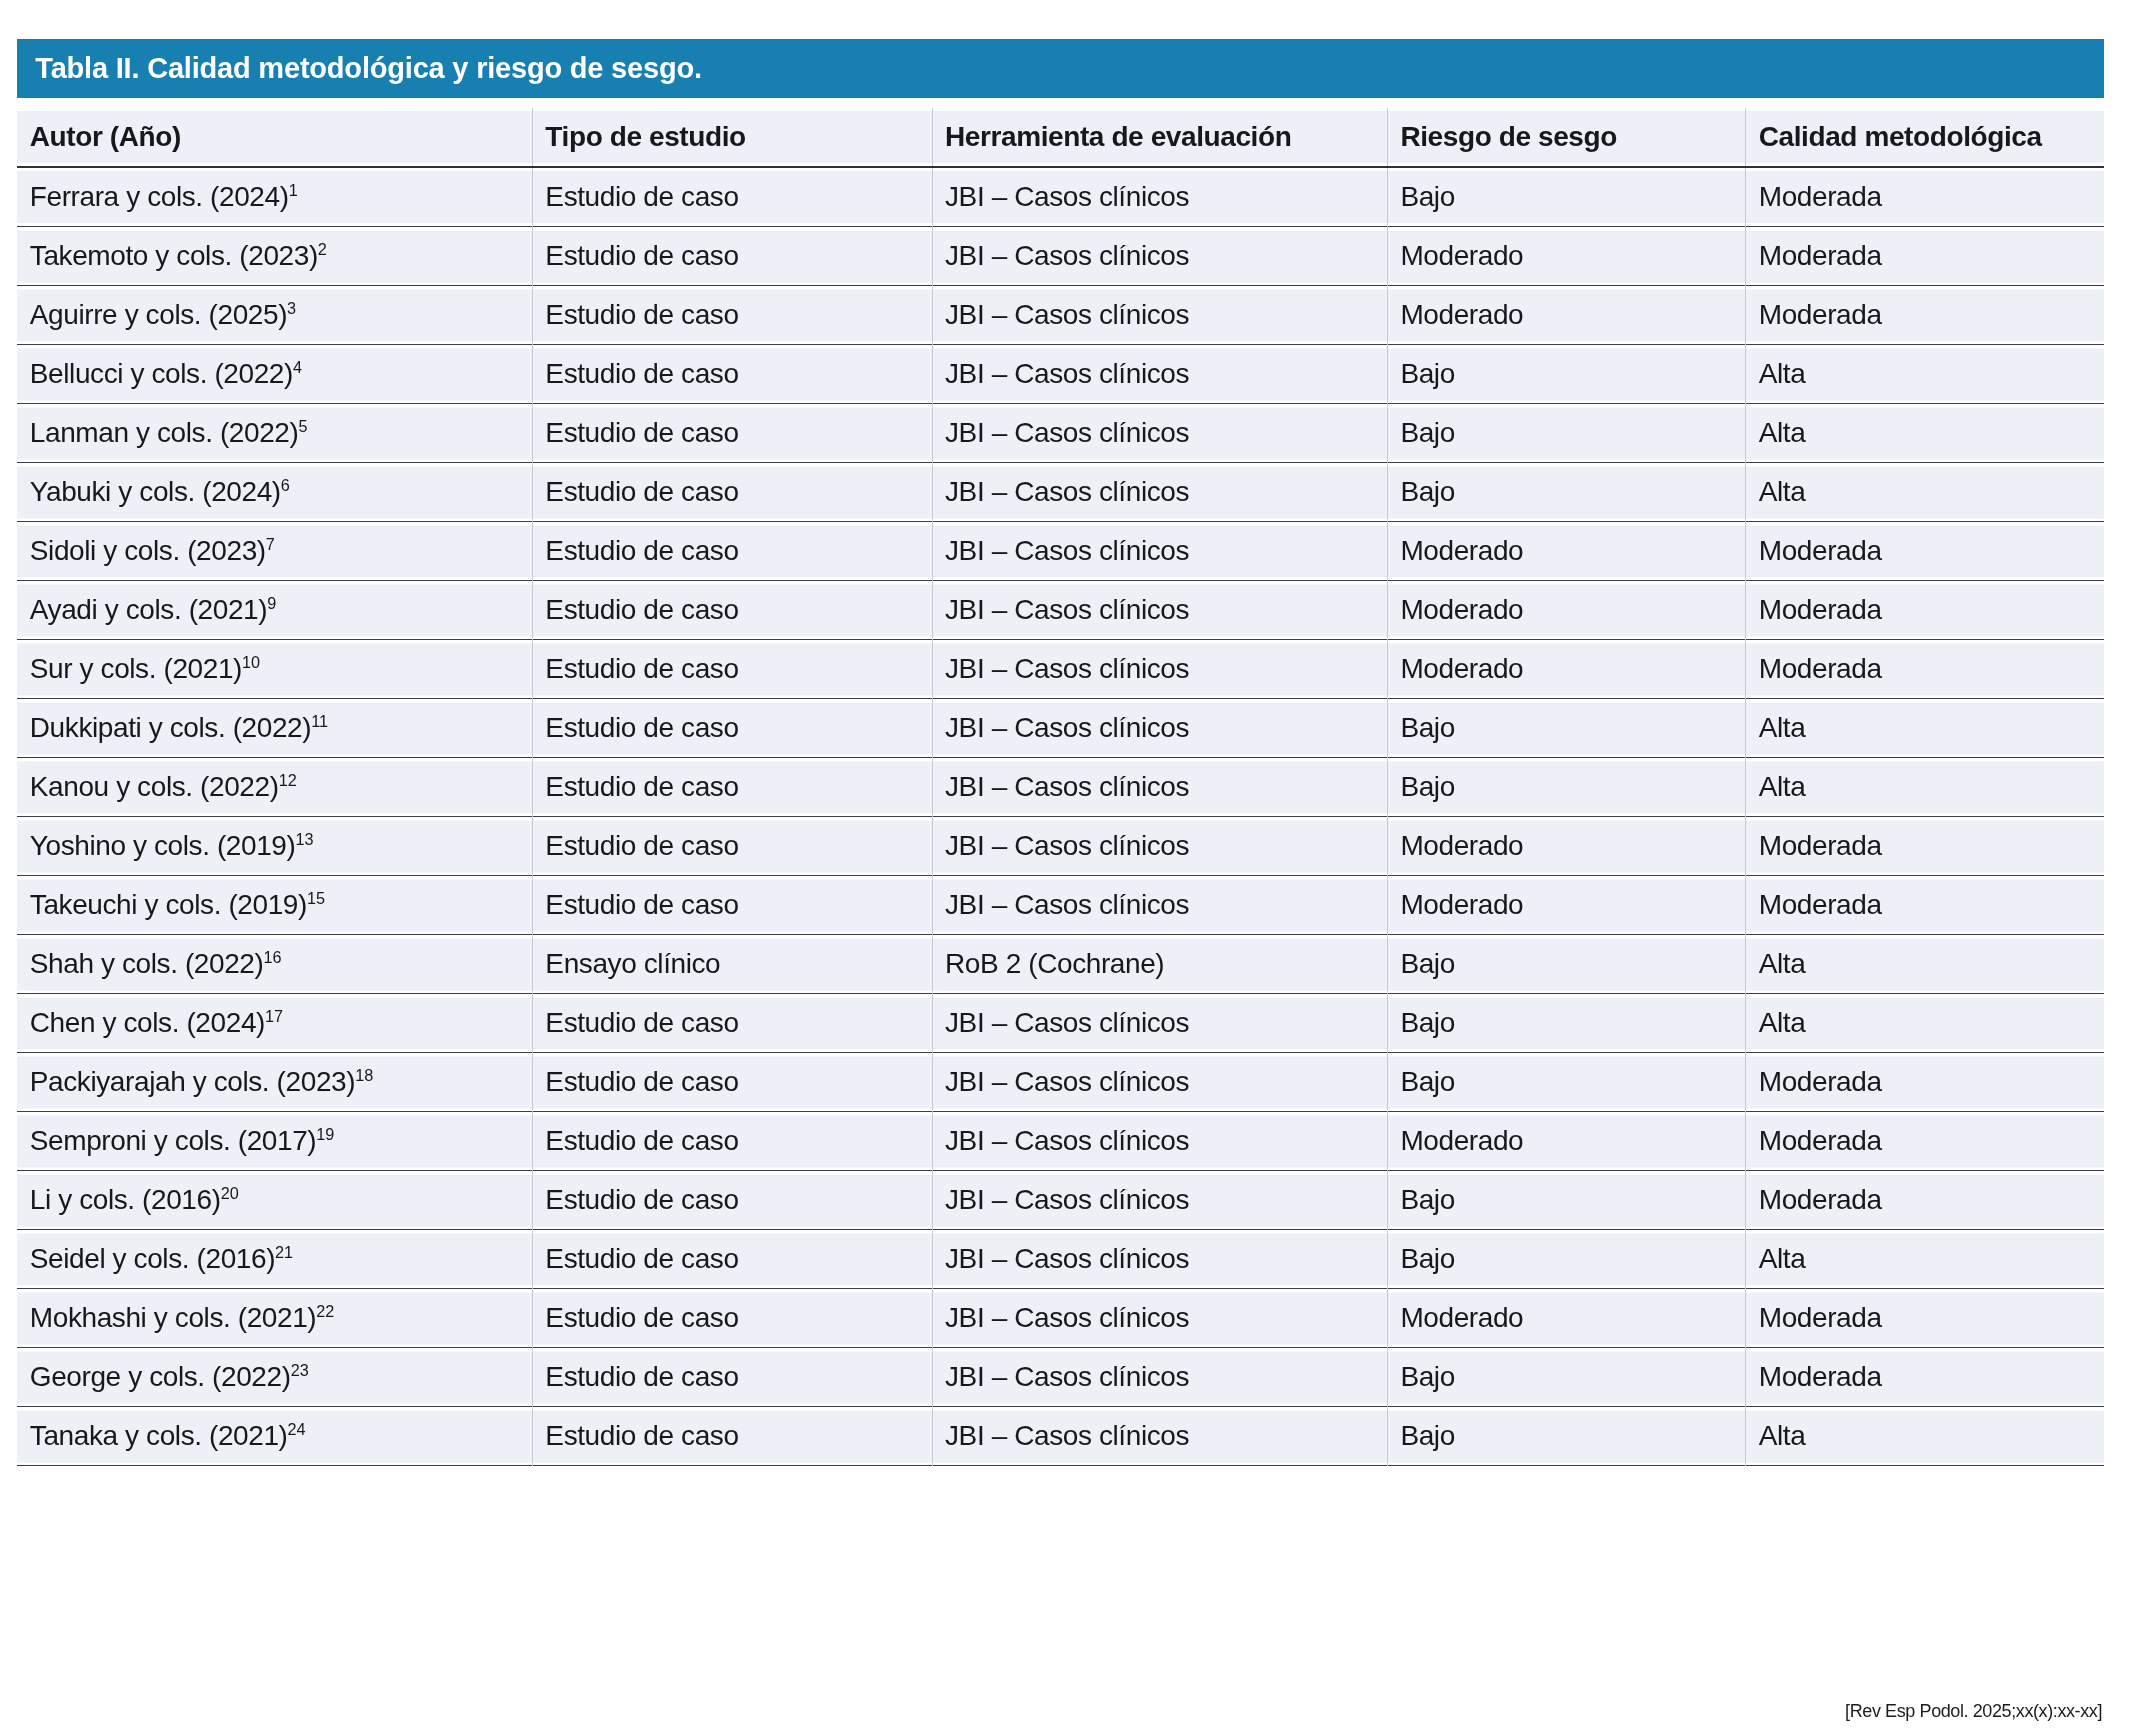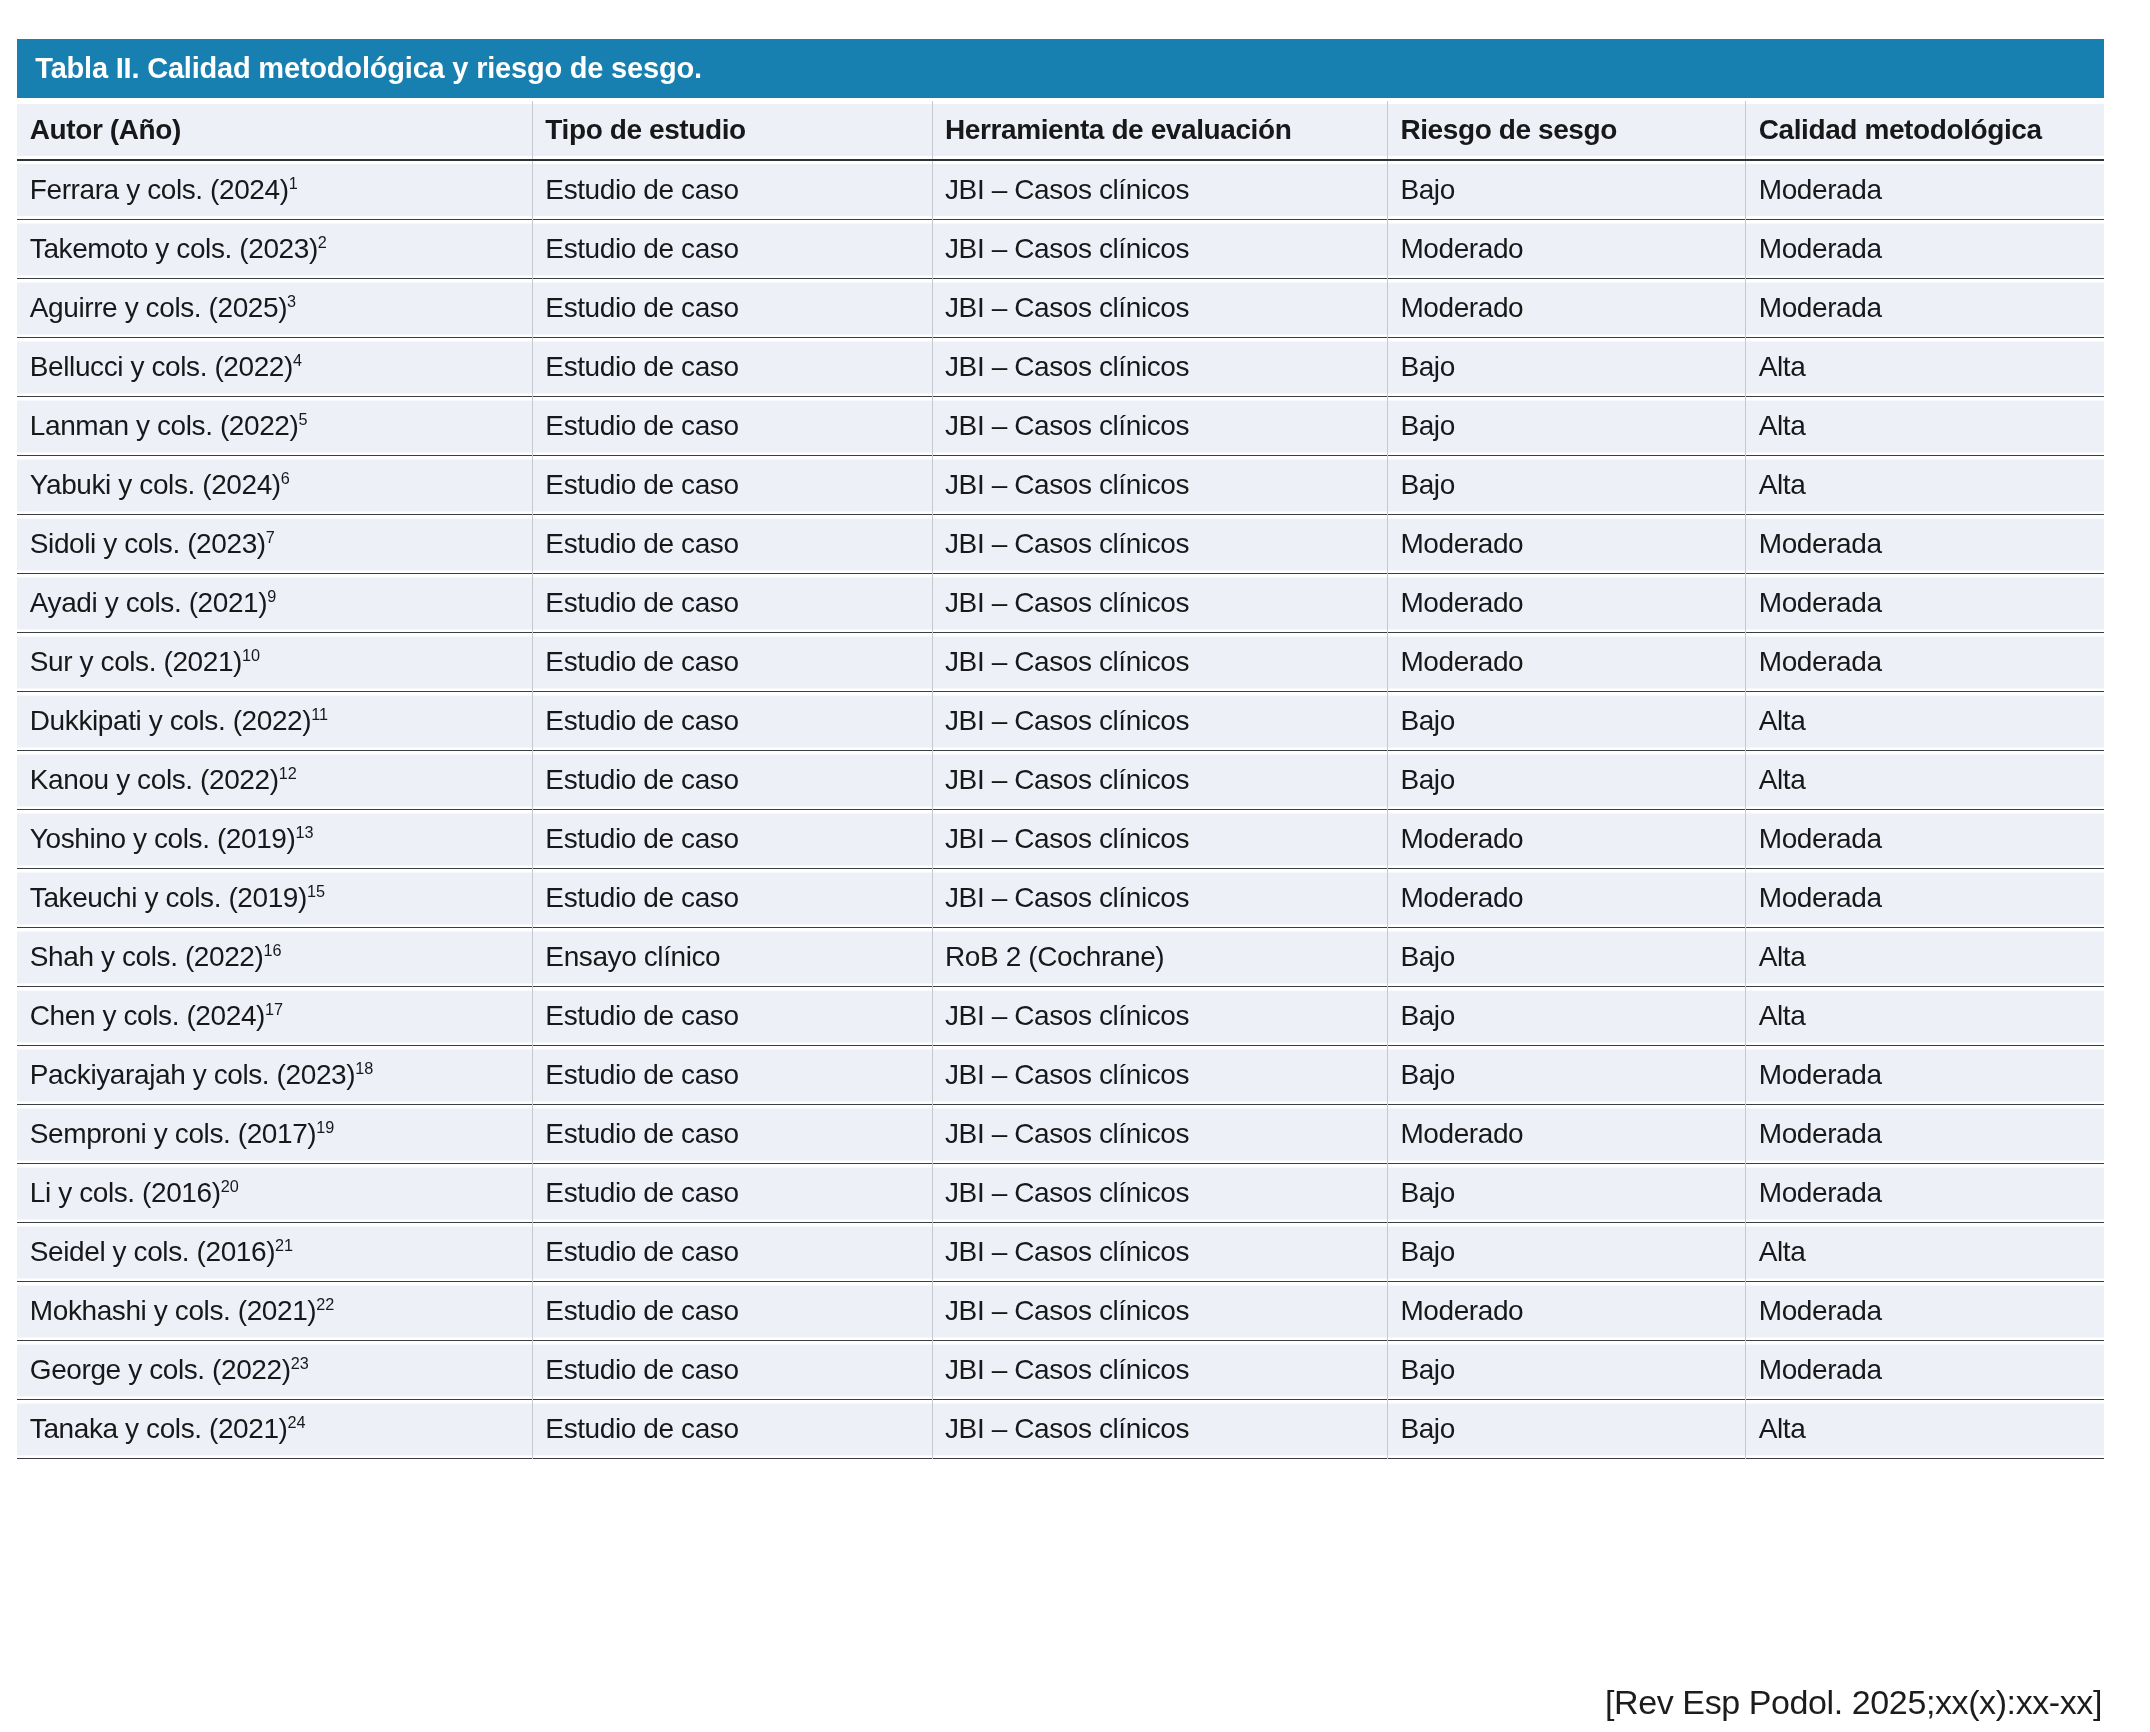--- a/index.html
+++ b/index.html
@@ -32,21 +32,21 @@
     font-size: 29px;
     font-weight: 700;
     letter-spacing: -0.2px;
     padding-left: 18px;
     box-sizing: border-box;
   }
   table.quality-table {
     width: 100%;
     border-collapse: collapse;
     table-layout: fixed;
-    margin-top: 3px;
+    margin-top: 10px;
   }
   table.quality-table th,
   table.quality-table td {
     text-align: left;
     vertical-align: middle;
     padding: 0 7.7px 0 12.5px;
     font-size: 28px;
     letter-spacing: -0.4px;
     background: linear-gradient(to bottom,
       #ffffff 0px, #ffffff 2.9px,
@@ -80,21 +80,21 @@
   sup.refnum {
     font-size: 0.58em;
     line-height: 0;
     vertical-align: super;
     letter-spacing: 0;
   }
   .citation {
     position: absolute;
     right: 48px;
     bottom: 9.6px;
-    font-size: 34px;
+    font-size: 18px;
     letter-spacing: -0.4px;
     color: #1c1c1c;
   }
 </style>
 </head>
 <body>
 
 <div class="page">
 
   <div class="table-wrap">

